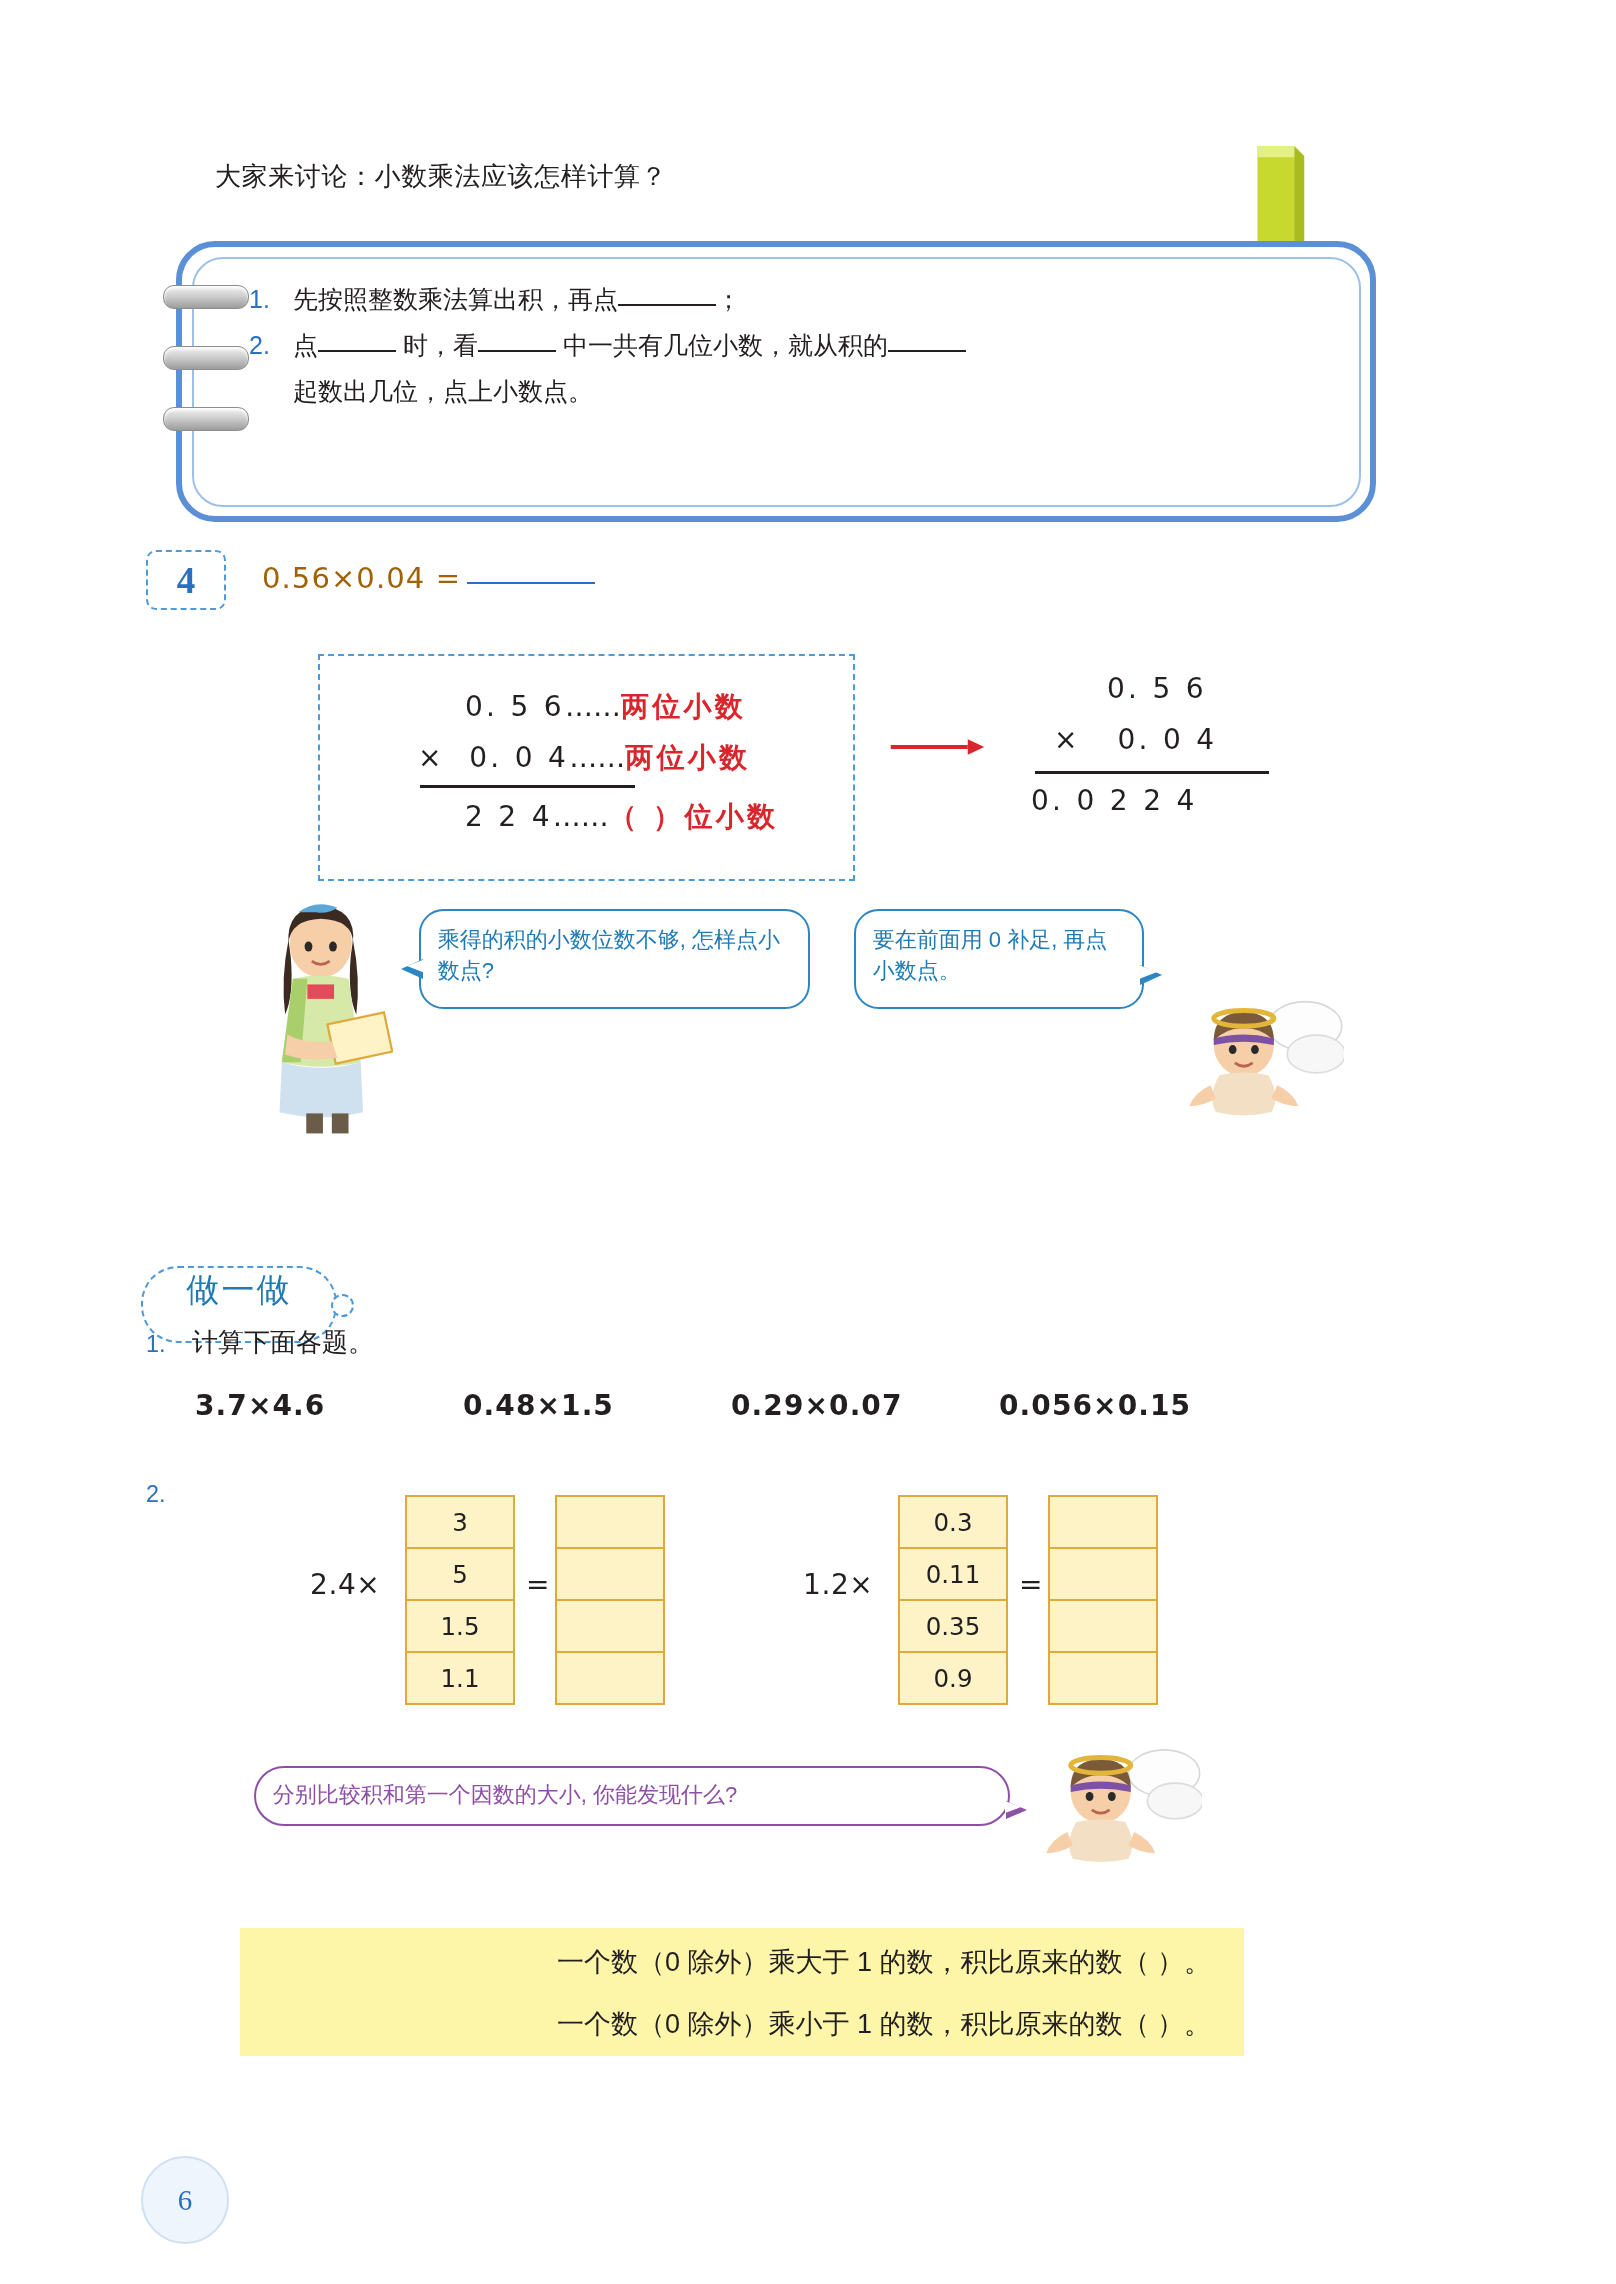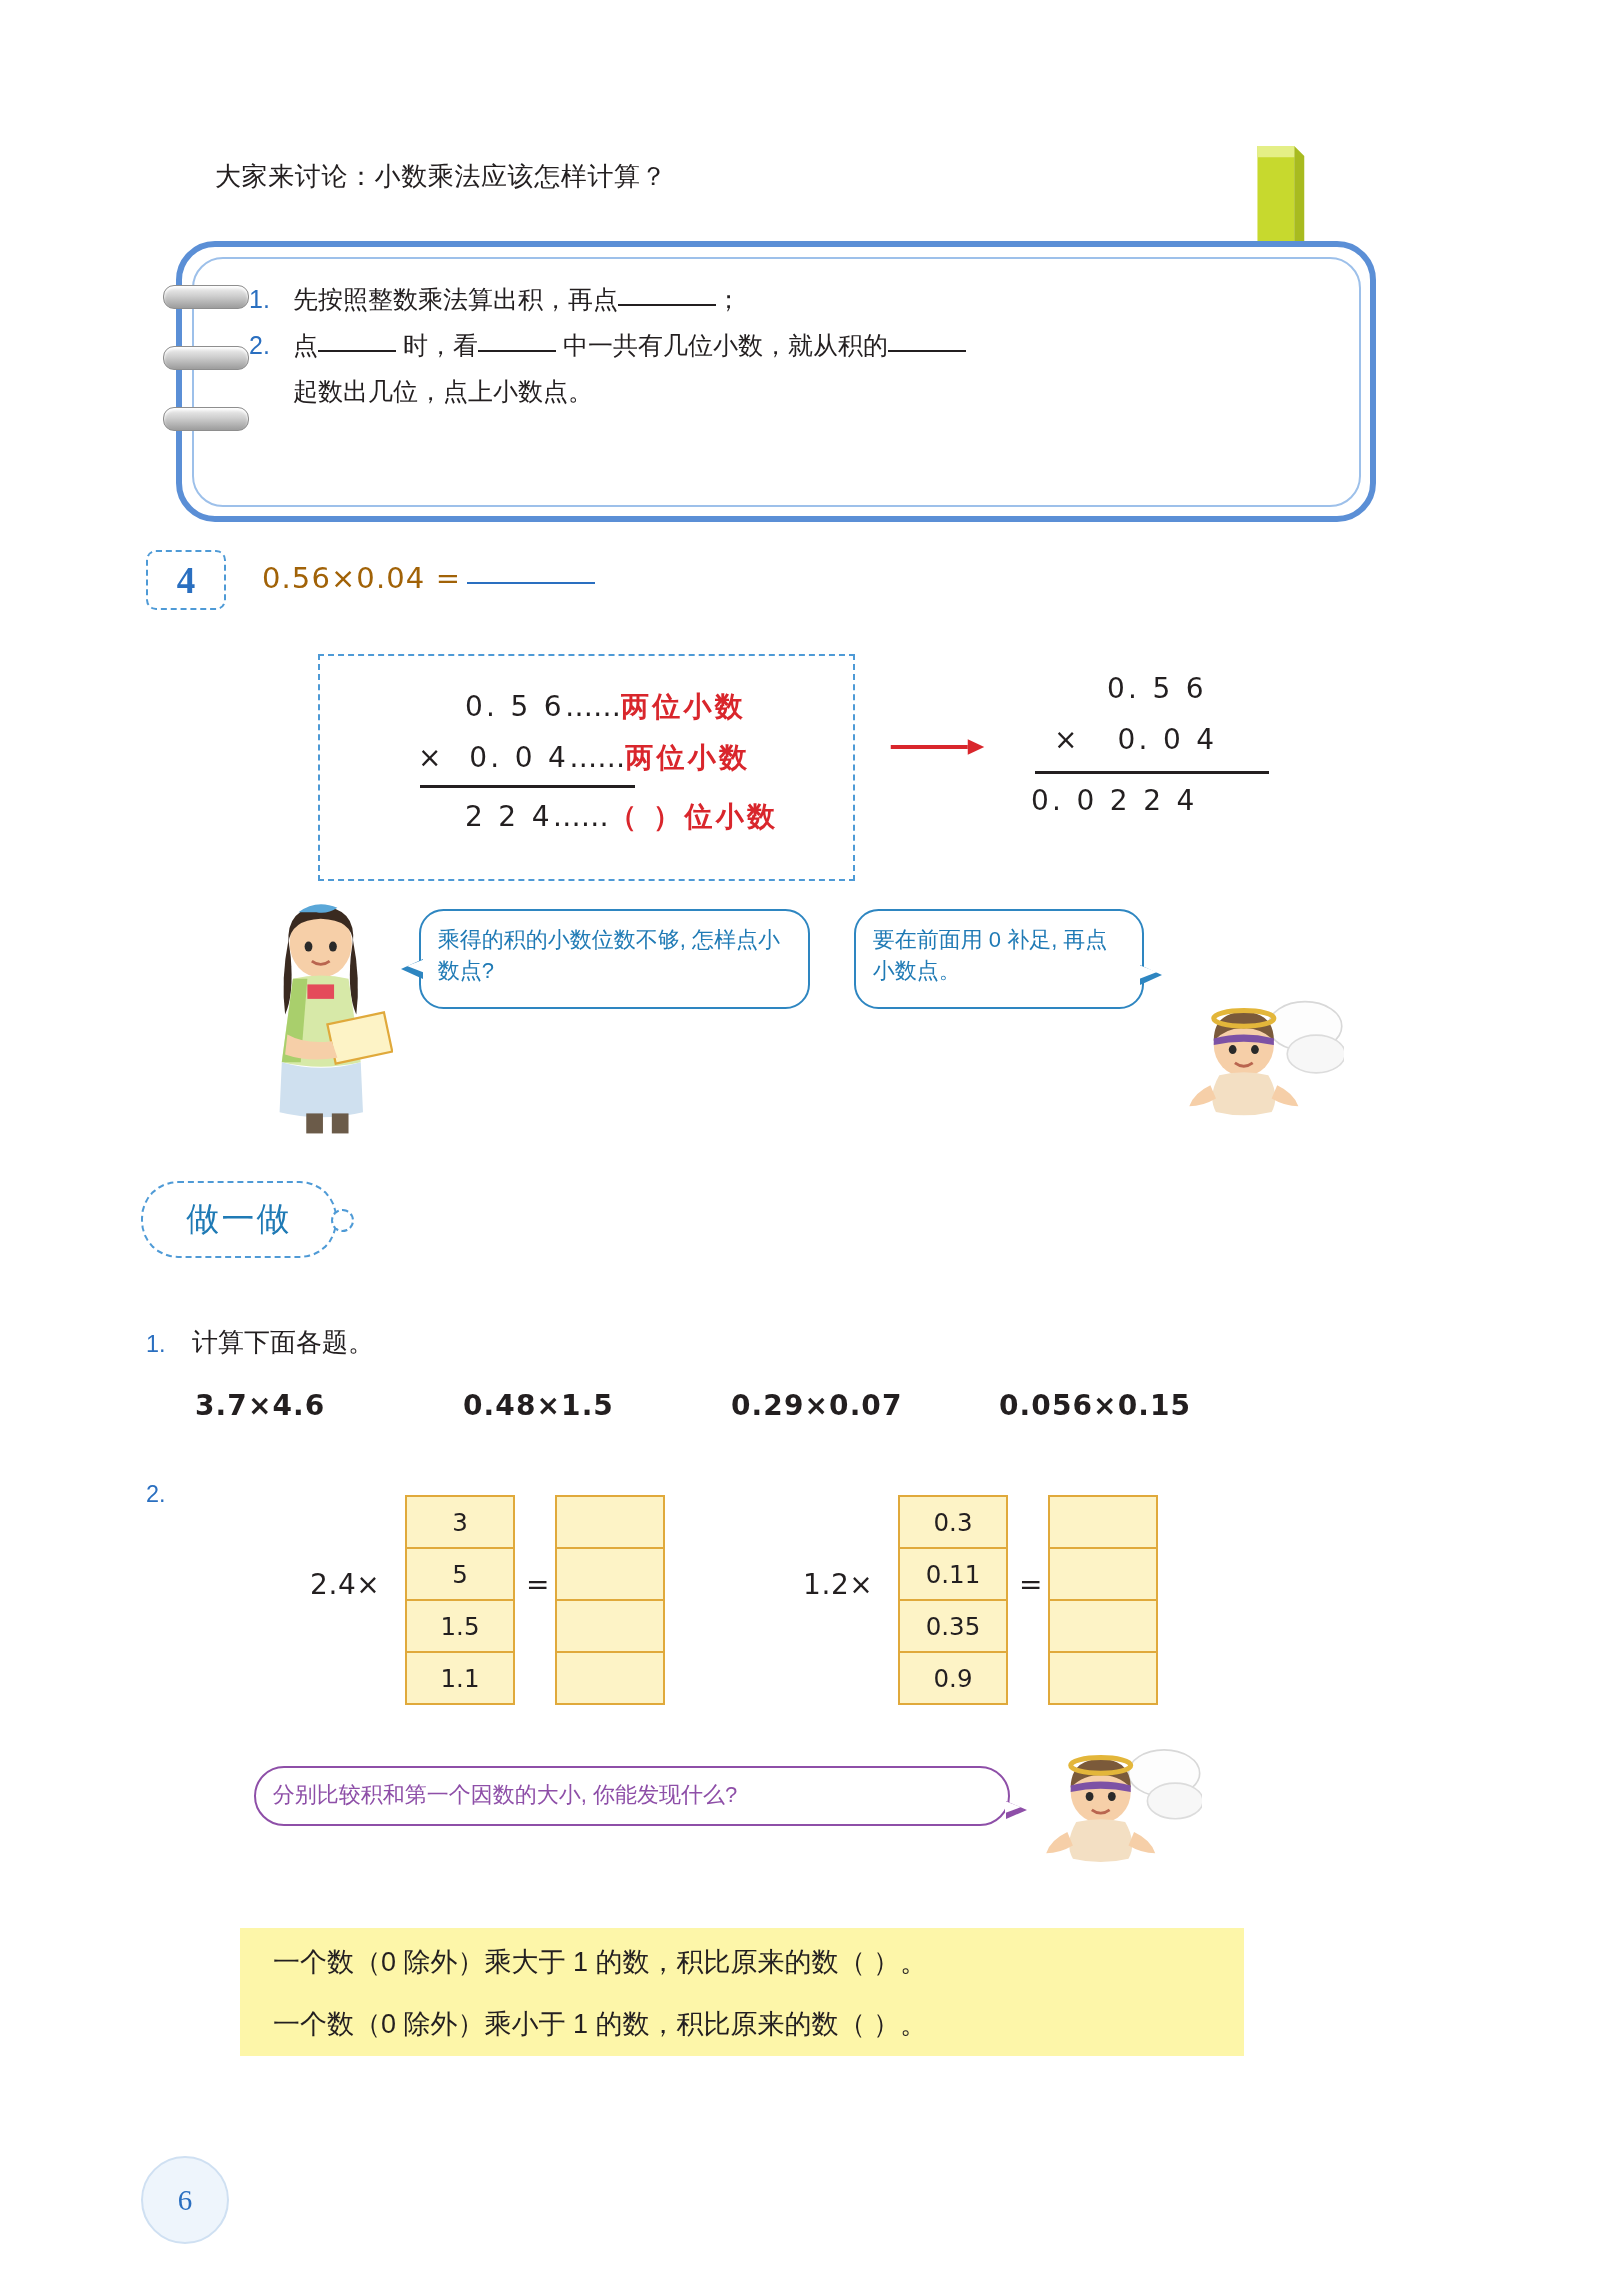--- a/index.html
+++ b/index.html
@@ -123,23 +123,23 @@
   .b3 .tail{ right:-19px; top:33px; border-top:9px solid transparent; border-bottom:9px solid transparent; border-left:21px solid #8e4fa8; }
   .b3 .tail2{ position:absolute; right:-13.4px; top:33px; width:0;height:0; border-top:6.7px solid transparent; border-bottom:6.7px solid transparent; border-left:16.7px solid #fff; }
 
   
   .girl{ position:absolute; left:254px; top:895px; width:139px; height:240px; }
   .angel1{ position:absolute; left:1177px; top:987px; width:167px; height:134px; }
   .angel2{ position:absolute; left:1035px; top:1732px; width:167px; height:139px; }
 
   
   .doit{
-    position:absolute; left:141px; top:1181px; width:192px; height:73px;
+    position:absolute; left:141px; top:1266px; width:192px; height:73px;
     border:2.8px dashed #4e9ad6; border-radius:37px;
-    display:flex; align-items:center; justify-content:center; background:#fff;
+    display:flex; justify-content:center; background:#fff;
   }
   .doit span{ font-size:33px; color:#1f7ab5; font-family:"Liberation Serif", serif; letter-spacing:2.2px; }
   .doit .knob{ position:absolute; right:-19px; top:26px; width:19px; height:19px; border:2.8px dashed #4e9ad6; border-radius:50%; background:#fff; }
 
   
   .q1num{ position:absolute; left:146px; top:1331px; font-size:23.4px; color:#2a6fc0; }
   .q1text{ position:absolute; left:192px; top:1325px; font-size:26px; color:#231f20; }
   .q1row{ position:absolute; left:195px; top:1389px; width:1172px; font-size:28px; font-family:"DejaVu Sans", sans-serif; letter-spacing:1.1px;font-weight:bold; }
   .q1row span{ display:inline-block; }
   .q1row .c{ width:268px; }
@@ -163,20 +163,21 @@
   .t-right{ left:245px; }
 
   
   .concl{
     position:absolute; left:240px; top:1928px; width:1004px; height:128px;
     background:#fdf6a9;
   }
   .concl p{
     margin:0; padding:0 33px; font-size:27px; line-height:62px; color:#231f20;
     white-space:nowrap;
+    text-align:right;
   }
   .concl p:first-child{ padding-top:3.3px; }
 
   
   .pagenum{
     position:absolute; left:141px; top:2156px; width:84px; height:84px;
     border-radius:50%; border:2.2px solid #cfe0f2; background:#eef5fc;
     display:flex; align-items:center; justify-content:center;
     font-size:29px; color:#2a6fc0; font-family:"Liberation Serif", serif;
   }

